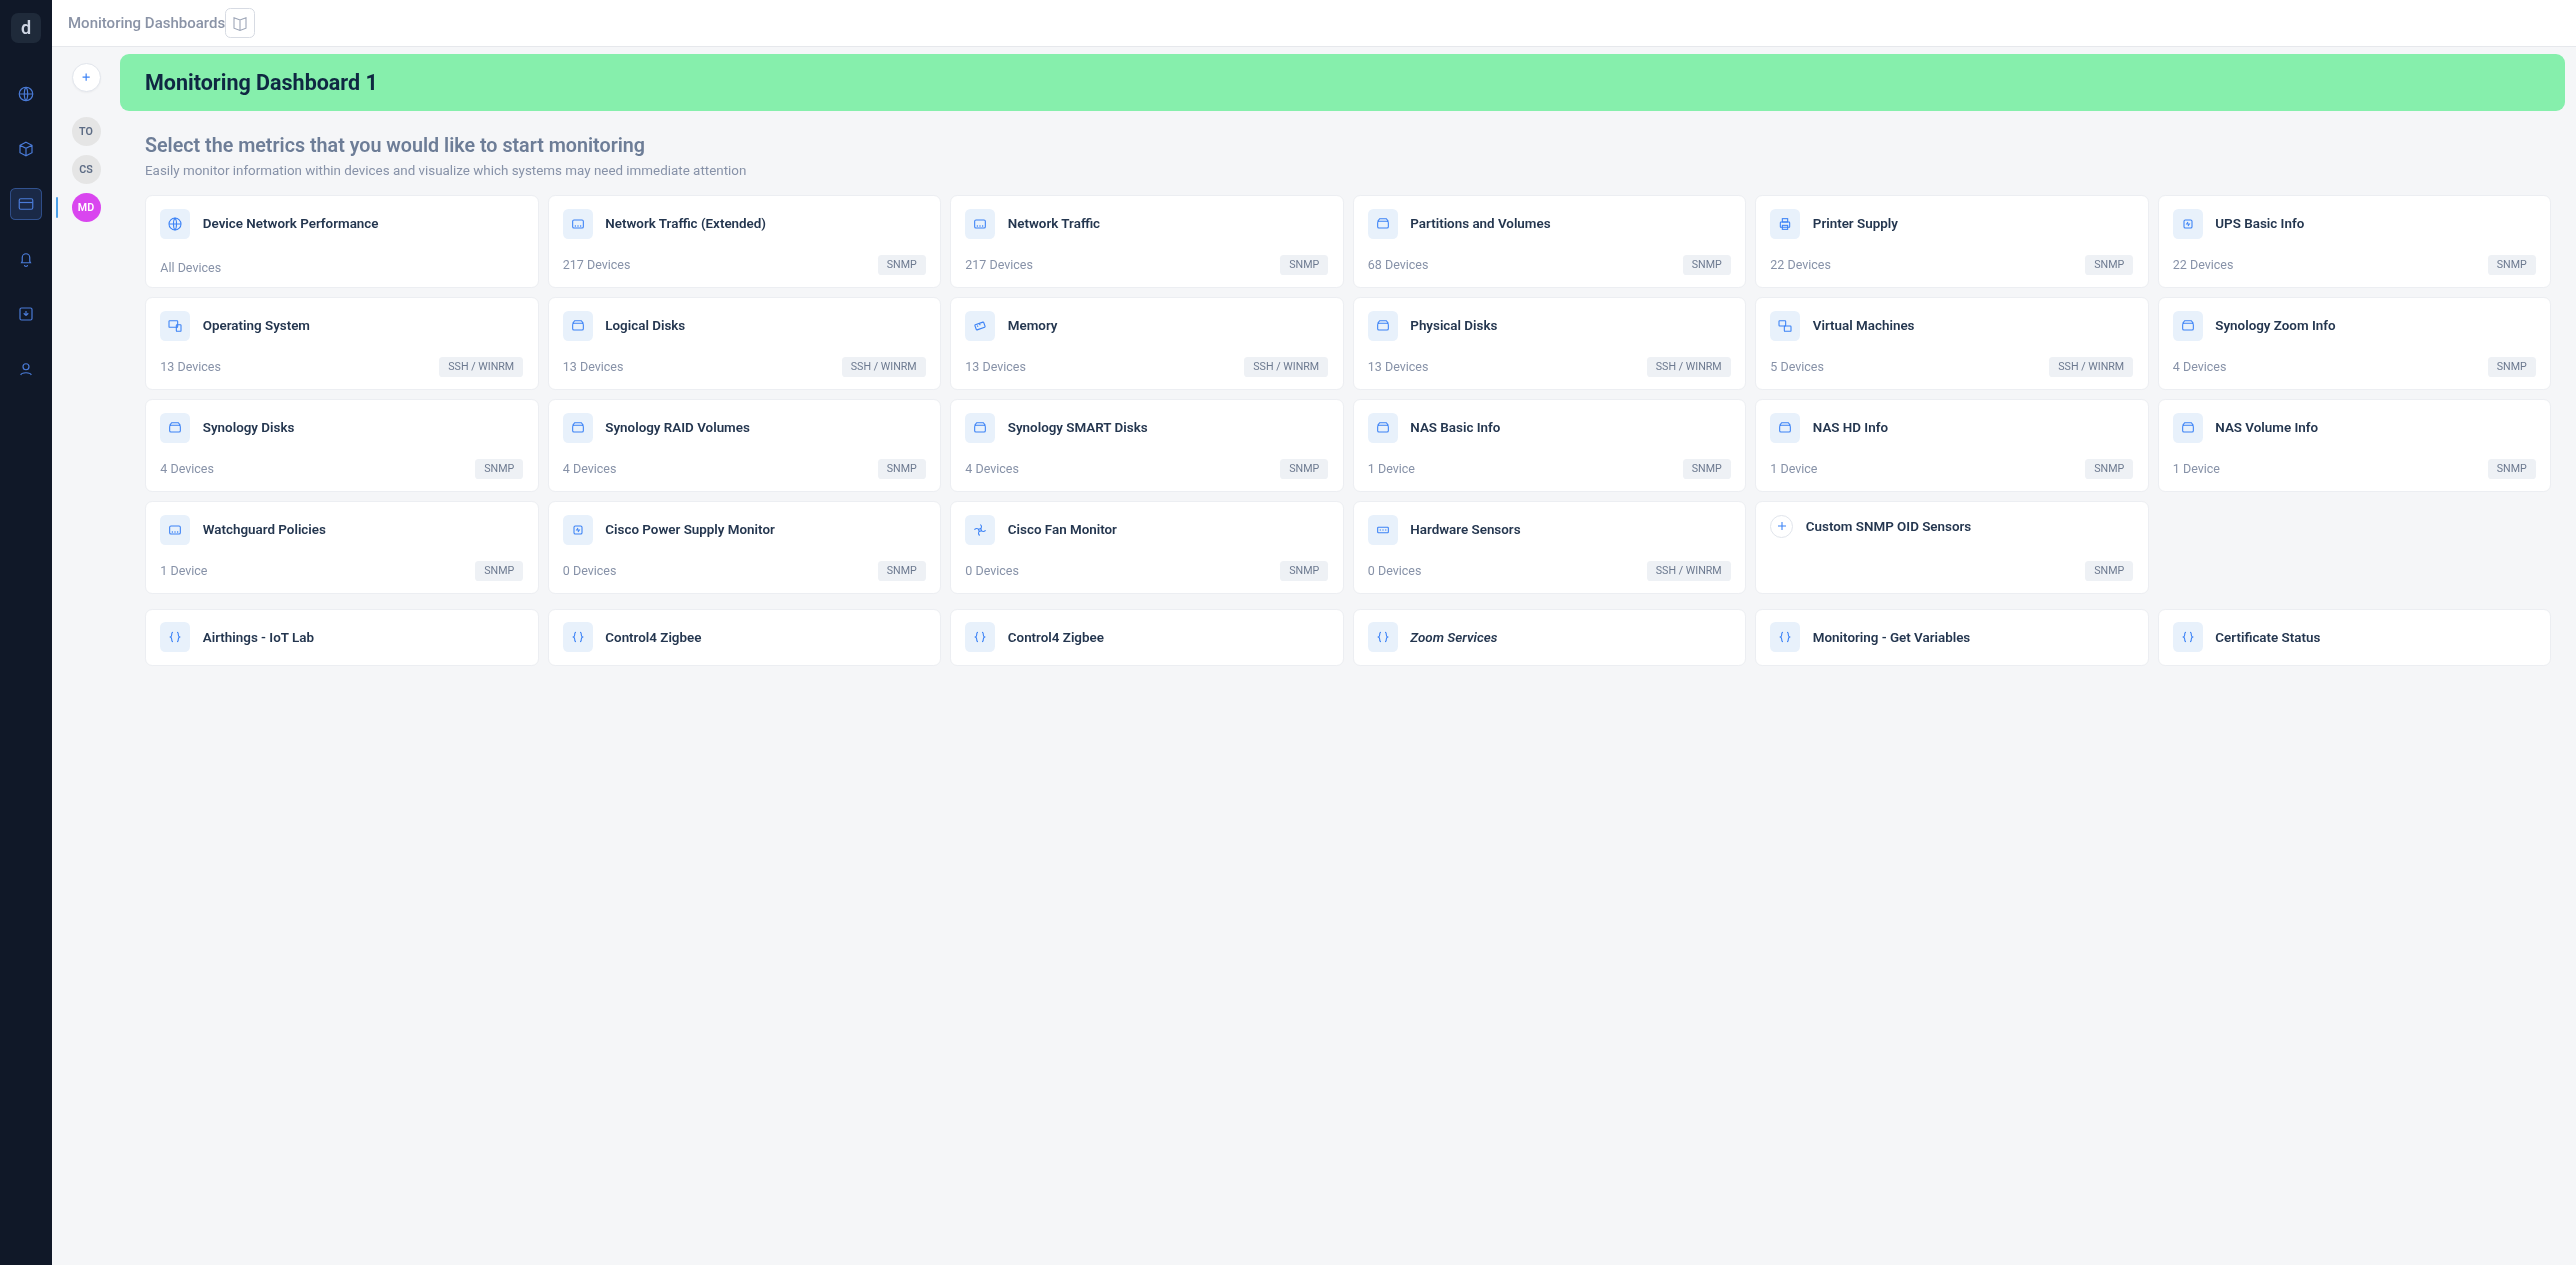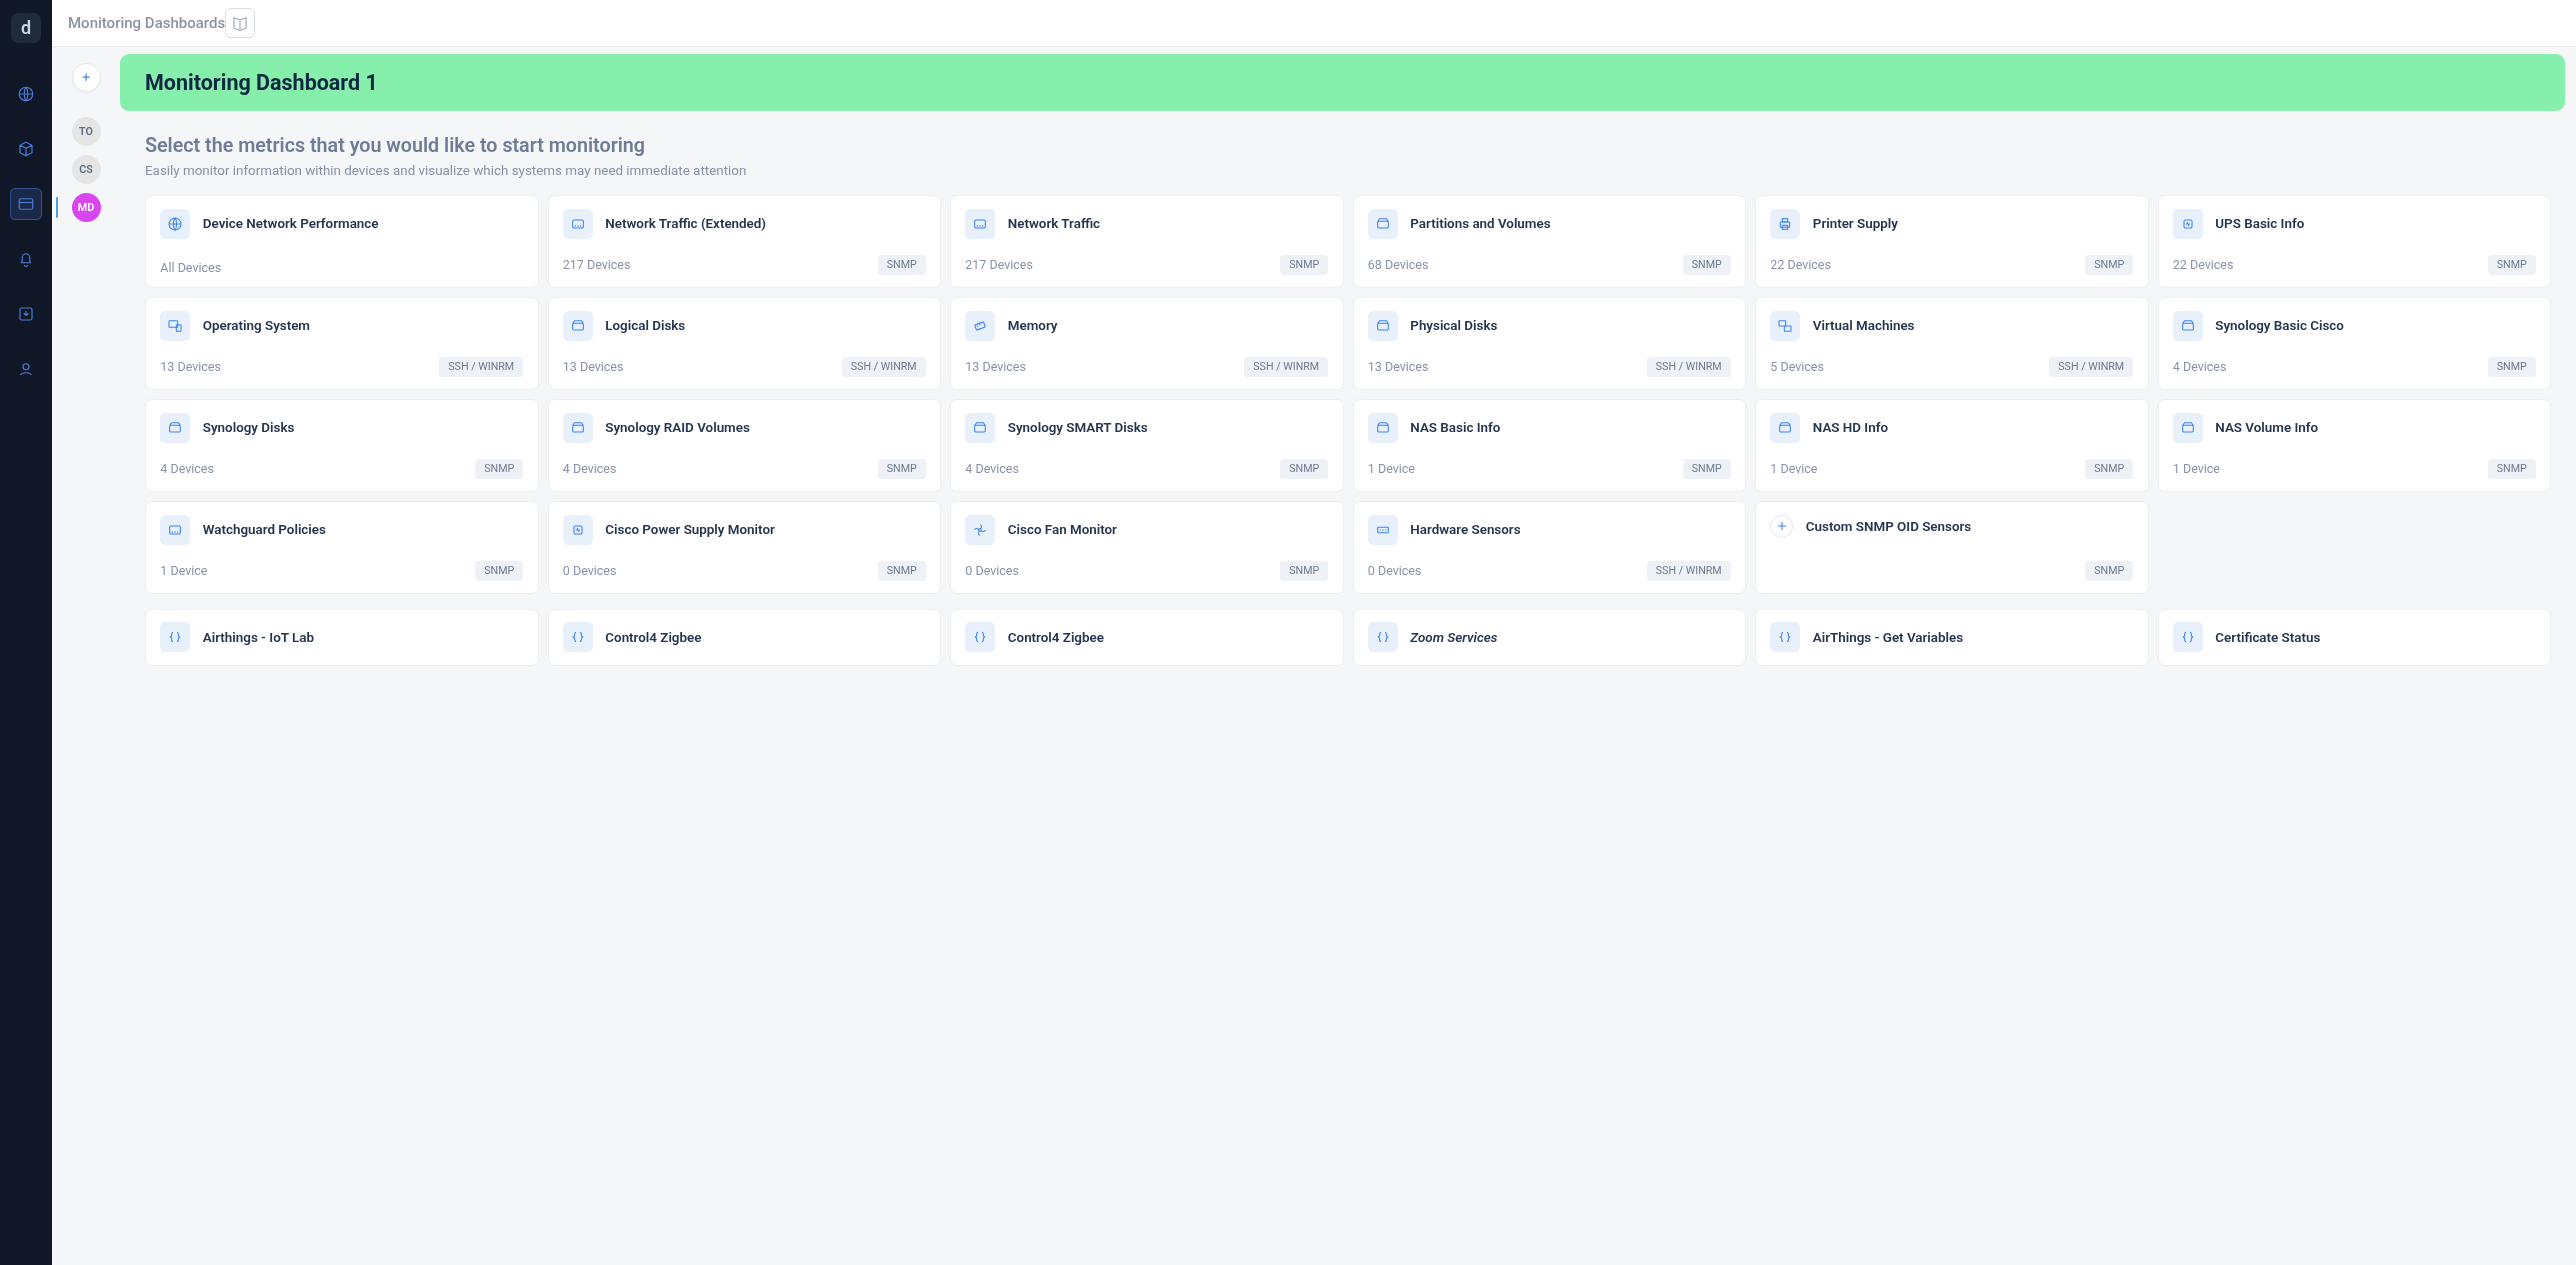--- a/index.html
+++ b/index.html
@@ -446,21 +446,21 @@
               <span class="card-tag">SSH / WINRM</span>
             </div>
           </div>
           <div class="card">
             <div class="card-top">
               <div class="card-icon">
                 <svg viewBox="0 0 24 24">
                   <use href="#i-hdd"></use>
                 </svg>
               </div>
-              <div class="card-title">Synology Basic Cisco</div>
+              <div class="card-title">Synology Zoom Info</div>
             </div>
             <div class="card-bottom">
               <span class="card-count">4 Devices</span>
               <span class="card-tag">SNMP</span>
             </div>
           </div>
           <div class="card">
             <div class="card-top">
               <div class="card-icon">
                 <svg viewBox="0 0 24 24">
@@ -658,21 +658,21 @@
               <div class="card-title">Zoom Services</div>
             </div>
           </div>
           <div class="card" style="min-height: 57px;">
             <div class="card-top">
               <div class="card-icon">
                 <svg viewBox="0 0 24 24">
                   <use href="#i-braces"></use>
                 </svg>
               </div>
-              <div class="card-title">AirThings - Get Variables</div>
+              <div class="card-title">Monitoring - Get Variables</div>
             </div>
           </div>
           <div class="card" style="min-height: 57px;">
             <div class="card-top">
               <div class="card-icon">
                 <svg viewBox="0 0 24 24">
                   <use href="#i-braces"></use>
                 </svg>
               </div>
               <div class="card-title">Certificate Status</div>

